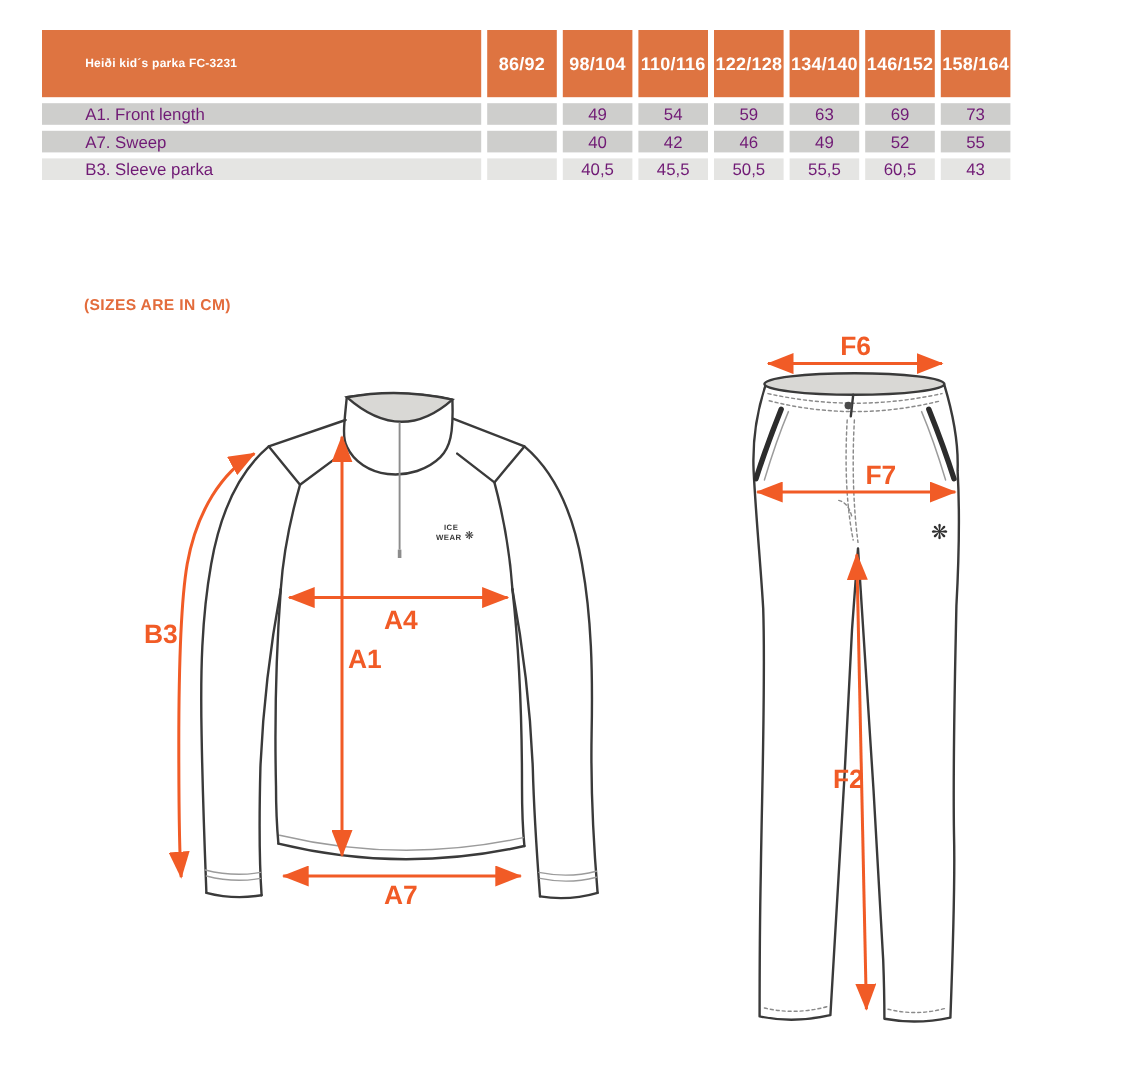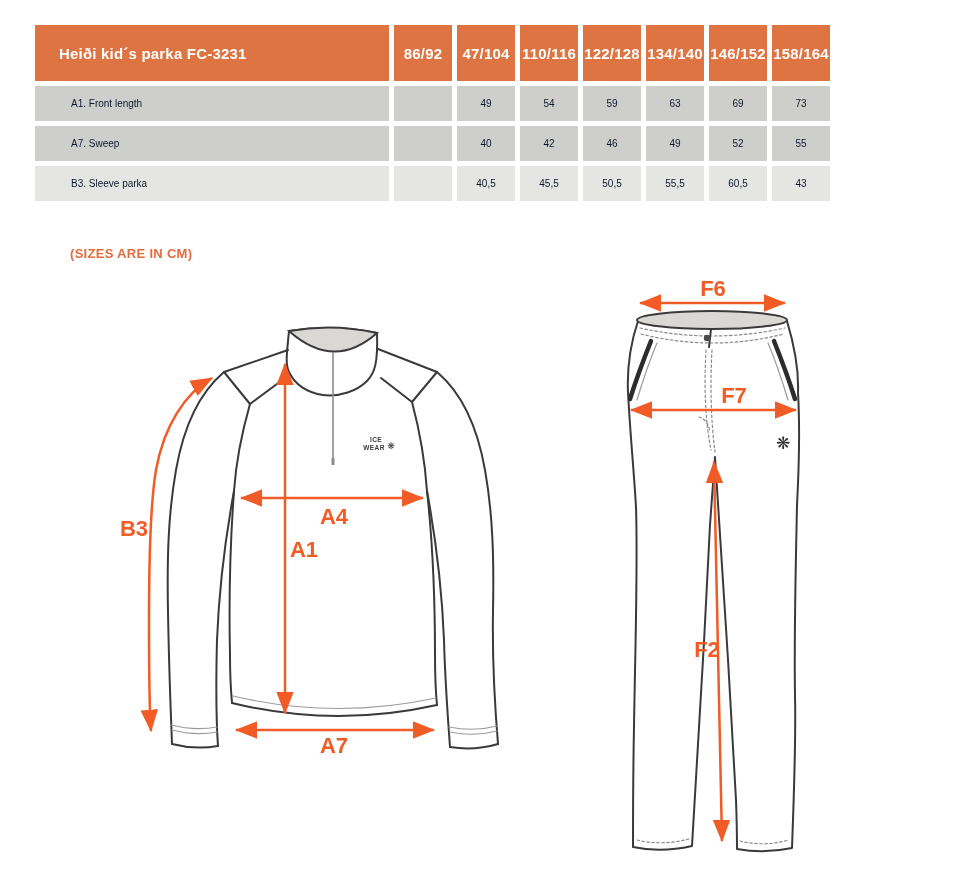--- a/index.html
+++ b/index.html
@@ -11,25 +11,25 @@
   .size-table{
     position:absolute;left:30px;top:20px;
     border-collapse:separate;border-spacing:5px;table-layout:fixed;
   }
   .size-table th,.size-table td{padding:0;}
   .size-table thead th{
     background:#DE7441;color:#ffffff;height:56px;
     font-size:15px;font-weight:bold;text-align:center;letter-spacing:.2px;
   }
   .size-table thead th.title-cell{
-    width:330px;text-align:left;padding-left:24px;font-size:15px;
+    width:330px;text-align:left;padding-left:36px;font-size:10px;
   }
   .size-table thead th.size-col{width:58px;}
   .size-table tbody td{
-    height:35px;font-size:10px;color:#0f172a;text-align:center;
+    height:18px;font-size:14px;color:#701a75;text-align:center;
   }
   .size-table tbody td.lbl{text-align:left;padding-left:36px;}
   .size-table tr.row-dark td{background:#CECECC;}
   .size-table tr.row-light td{background:#E5E5E3;}
   
   .cm-note{
     position:absolute;left:70px;top:246px;
     color:#E36C3C;font-size:13px;font-weight:bold;letter-spacing:.3px;
   }
   
@@ -45,21 +45,21 @@
   .pockettrim{stroke:#2C2C2C;stroke-width:4.5;fill:none;stroke-linecap:round;}
 </style>
 </head>
 <body>
 
 <table class="size-table">
   <thead>
     <tr>
       <th class="title-cell">Heiði kid´s parka FC-3231</th>
       <th class="size-col">86/92</th>
-      <th class="size-col">47/104</th>
+      <th class="size-col">98/104</th>
       <th class="size-col">110/116</th>
       <th class="size-col">122/128</th>
       <th class="size-col">134/140</th>
       <th class="size-col">146/152</th>
       <th class="size-col">158/164</th>
     </tr>
   </thead>
   <tbody>
     <tr class="row-dark">
       <td class="lbl">A1. Front length</td>

